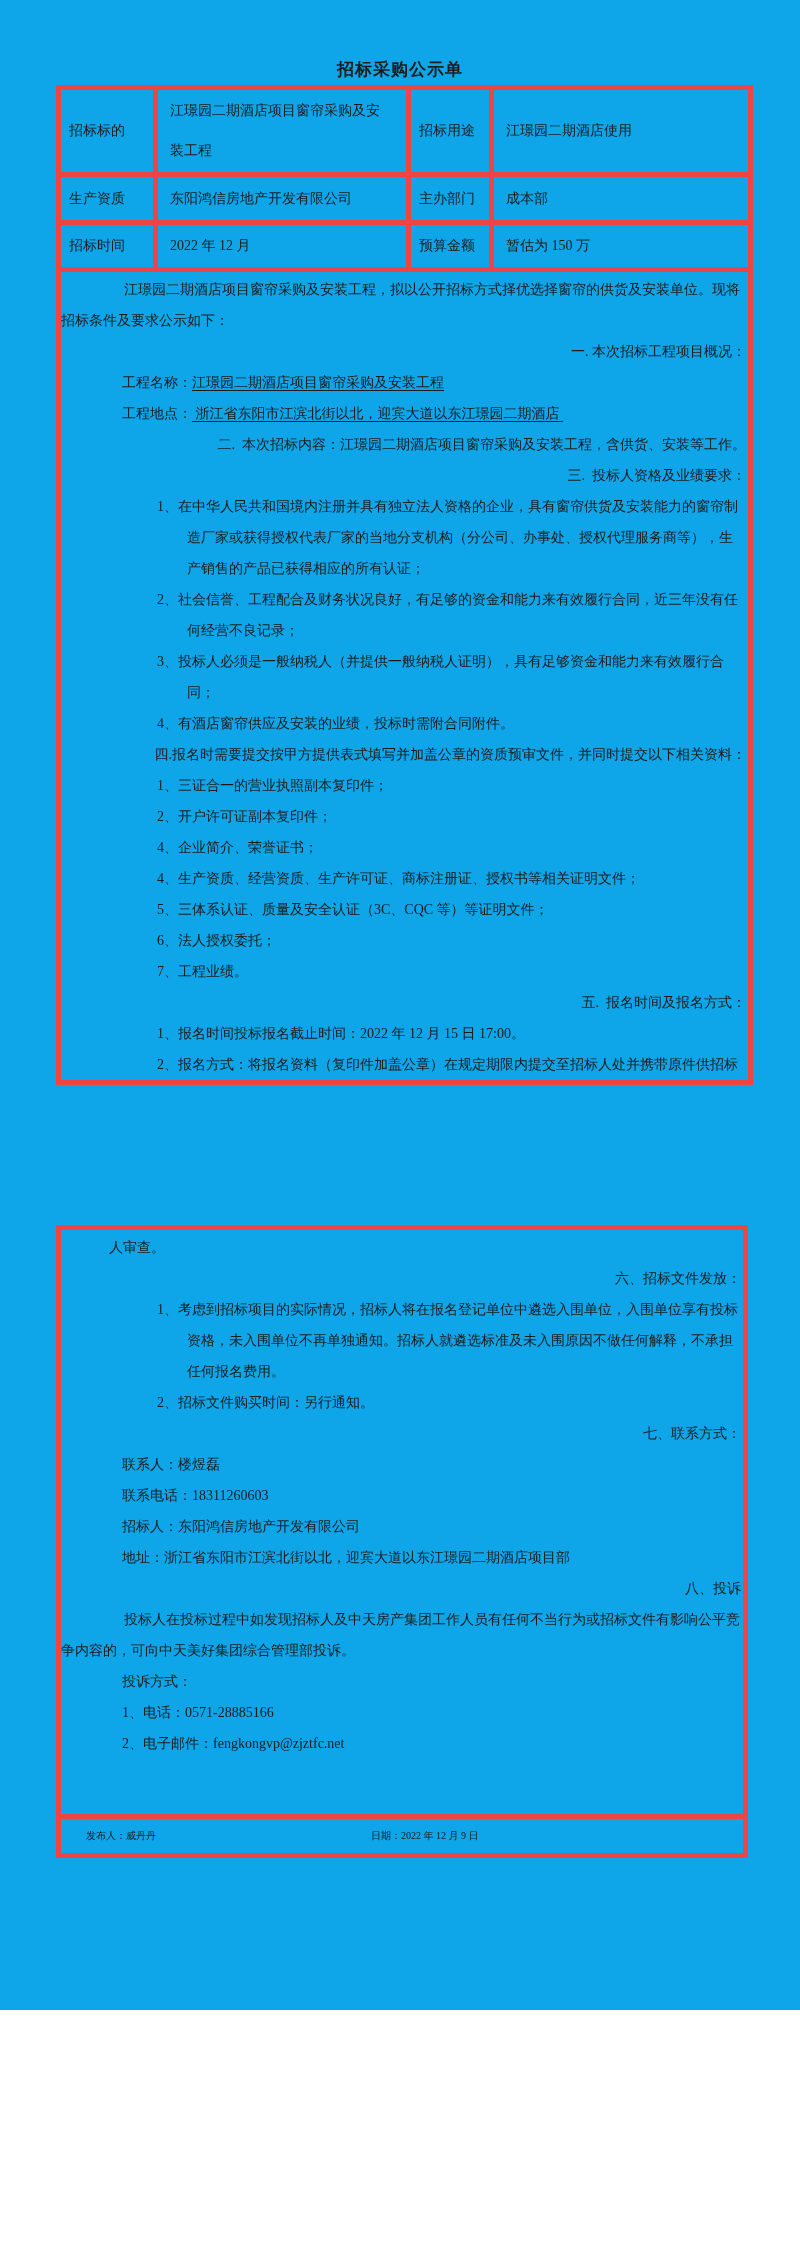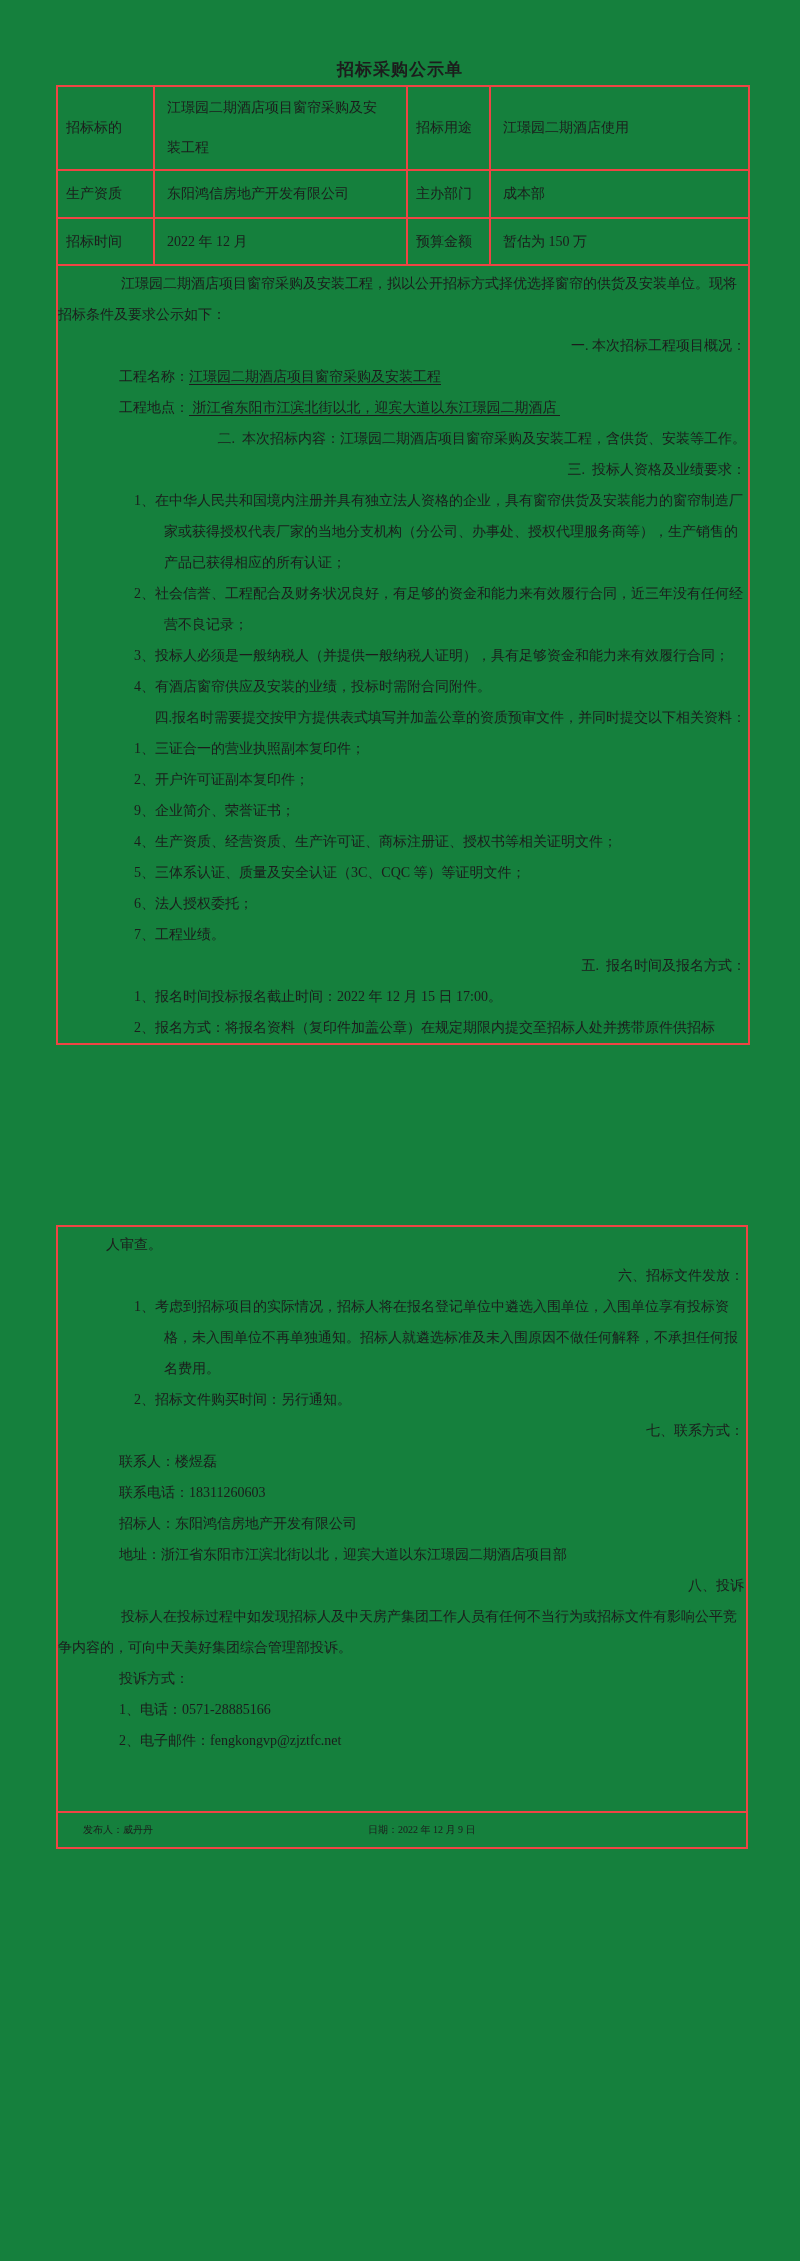--- a/index.html
+++ b/index.html
@@ -1,49 +1,49 @@
 <!DOCTYPE html>
 <html><head>
 <meta charset="utf-8">
 <style>
   html,body { margin:0; padding:0; }
   body {
     width:800px; height:2261px; background:#ffffff;
     font-family:"Liberation Serif","DejaVu Serif",serif;
     color:#1c1c1c;
   }
-  .page { position:relative; width:800px; height:2261px; background:#15803d; overflow:hidden; }
+  .page { position:relative; width:800px; height:2010px; background:#0ea5e9; overflow:hidden; }
 
   .doc-title {
     position:absolute; top:58px; left:0; width:800px;
     text-align:center; font-size:17px; font-weight:bold; letter-spacing:1px;
   }
 
   table.block {
     position:absolute; left:56px; width:692px;
     border-collapse:collapse; table-layout:fixed;
     border:2px solid #2a2a2a;
     font-size:14px;
   }
-  table.block td { border:2px solid #ef4444; }
+  table.block td { border:5px solid #ef4444; }
 
   #block1 { top:85px; }
   #block2 { top:1225px; }
 
   td.lab { padding-left:8px; vertical-align:middle; line-height:20px; }
   td.val { padding-left:12px; padding-right:18px; vertical-align:middle; line-height:40px; }
   td.val2 { padding-left:12px; padding-right:6px; vertical-align:middle; line-height:40px; }
 
   td.content { vertical-align:top; padding:2px 2px 0 0; }
 
   .p { margin:0; line-height:31px; white-space:pre-wrap; font-size:14px; }
   .indent { text-indent:63px; }          
   .sec { margin-left:30px;text-align:right; }             
   .sub { margin-left:61px; }             
-  .item { margin-left:76px; padding-left:30px; text-indent:-30px; } 
+  .item { margin-left:96px; padding-left:30px; text-indent:-30px; } 
   .cont { margin-left:48px; }            
   .ul { text-decoration:underline; text-underline-offset:3px; }
 
   td.footer { height:32px; vertical-align:middle; position:relative; padding-left:25px; font-size:10px; }
   .footer-date { position:absolute; left:310px; top:50%; transform:translateY(-50%); white-space:pre; }
 </style>
 </head>
 <body>
 
 <div class="page">
@@ -84,21 +84,21 @@
         <p class="p sub"><span>工程地点：</span><span class="ul"> 浙江省东阳市江滨北街以北，迎宾大道以东江璟园二期酒店 </span></p>
         <p class="p sec">二.  本次招标内容：江璟园二期酒店项目窗帘采购及安装工程，含供货、安装等工作。</p>
         <p class="p sec">三.  投标人资格及业绩要求：</p>
         <p class="p item">1、在中华人民共和国境内注册并具有独立法人资格的企业，具有窗帘供货及安装能力的窗帘制造厂家或获得授权代表厂家的当地分支机构（分公司、办事处、授权代理服务商等），生产销售的产品已获得相应的所有认证；</p>
         <p class="p item">2、社会信誉、工程配合及财务状况良好，有足够的资金和能力来有效履行合同，近三年没有任何经营不良记录；</p>
         <p class="p item">3、投标人必须是一般纳税人（并提供一般纳税人证明），具有足够资金和能力来有效履行合同；</p>
         <p class="p item">4、有酒店窗帘供应及安装的业绩，投标时需附合同附件。</p>
         <p class="p sec">四.报名时需要提交按甲方提供表式填写并加盖公章的资质预审文件，并同时提交以下相关资料：</p>
         <p class="p item">1、三证合一的营业执照副本复印件；</p>
         <p class="p item">2、开户许可证副本复印件；</p>
-        <p class="p item">9、企业简介、荣誉证书；</p>
+        <p class="p item">4、企业简介、荣誉证书；</p>
         <p class="p item">4、生产资质、经营资质、生产许可证、商标注册证、授权书等相关证明文件；</p>
         <p class="p item">5、三体系认证、质量及安全认证（3C、CQC 等）等证明文件；</p>
         <p class="p item">6、法人授权委托；</p>
         <p class="p item">7、工程业绩。</p>
         <p class="p sec">五.  报名时间及报名方式：</p>
         <p class="p item">1、报名时间投标报名截止时间：2022 年 12 月 15 日 17:00。</p>
         <p class="p item">2、报名方式：将报名资料（复印件加盖公章）在规定期限内提交至招标人处并携带原件供招标</p>
       </td>
     </tr>
   </tbody>

